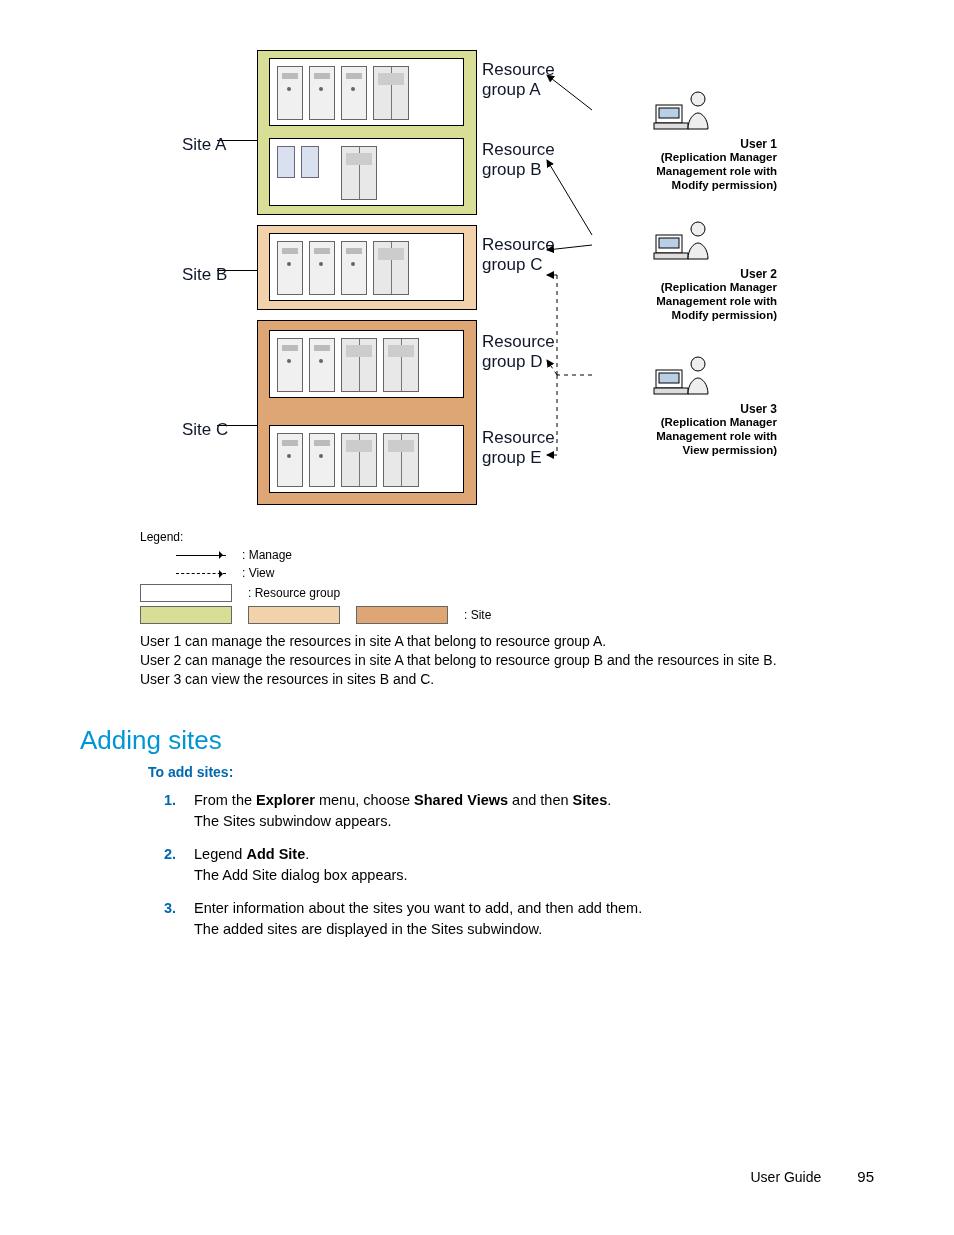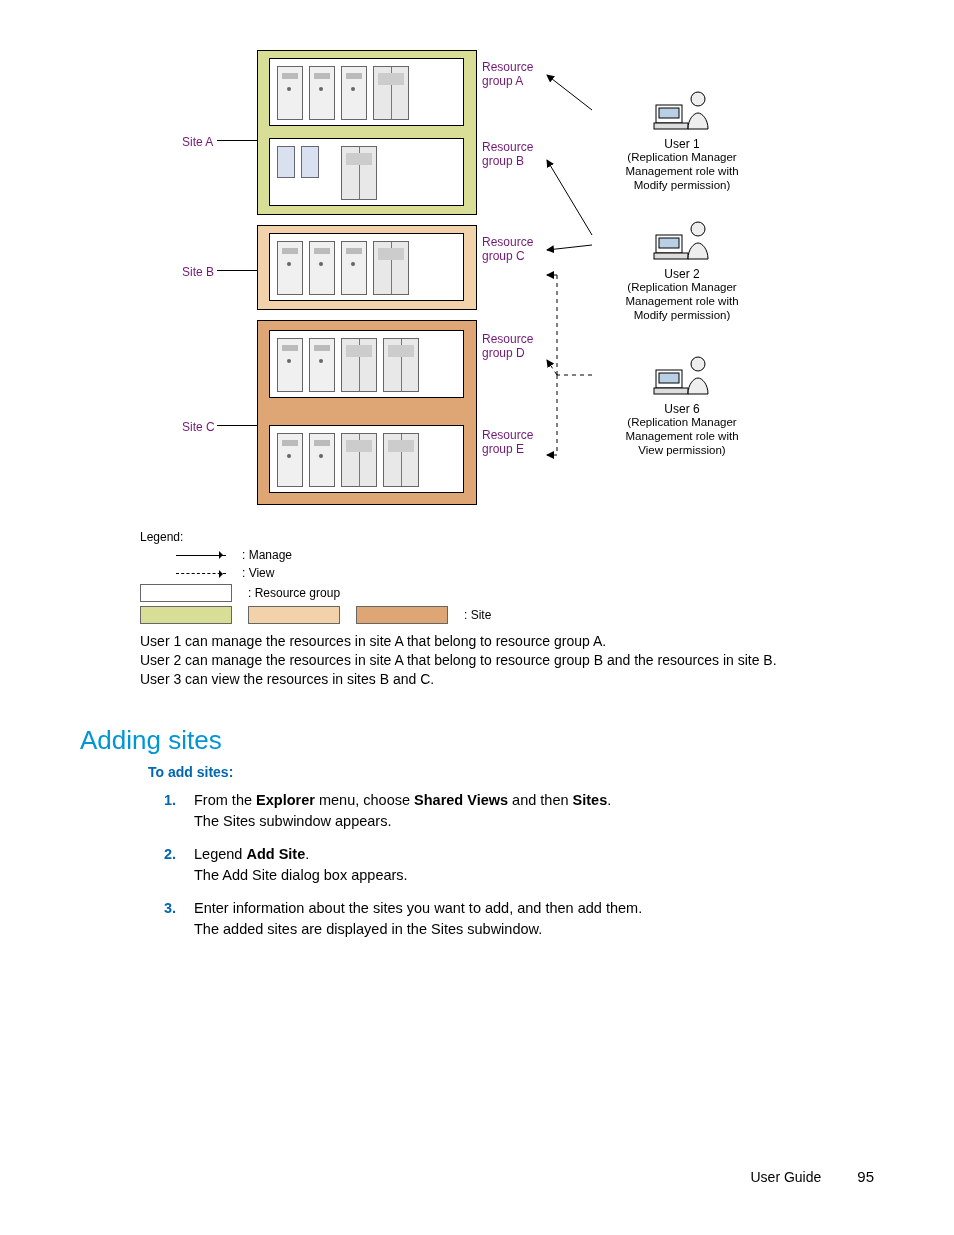--- a/index.html
+++ b/index.html
@@ -39,31 +39,31 @@
     background: #fff;
     border: 1px solid #000;
     box-sizing: border-box;
   }
   .res-a  { left:112px; top: 18px; width: 195px; height: 68px; }
   .res-b  { left:112px; top: 98px; width: 195px; height: 68px; }
   .res-c  { left:112px; top:193px; width: 195px; height: 68px; }
   .res-d  { left:112px; top:290px; width: 195px; height: 68px; }
   .res-e  { left:112px; top:385px; width: 195px; height: 68px; }
 
-  .lbl { position: absolute; font-size: 12px; color:#701a75; }
+  .lbl { position: absolute; font-size: 17px; color:#0f172a; }
   .lbl-site-a { left: 25px; top: 95px; }
   .lbl-site-b { left: 25px; top:225px; }
   .lbl-site-c { left: 25px; top:380px; }
   .lbl-res-a  { left:325px; top: 20px; white-space:pre-line; }
   .lbl-res-b  { left:325px; top:100px; white-space:pre-line; }
   .lbl-res-c  { left:325px; top:195px; white-space:pre-line; }
   .lbl-res-d  { left:325px; top:292px; white-space:pre-line; }
   .lbl-res-e  { left:325px; top:388px; white-space:pre-line; }
 
-  .user-block { position:absolute; left:430px; width:190px; text-align:center; font-size:12px; }
+  .user-block { position:absolute; left:430px; width:190px; text-align:right; font-size:12px;font-weight:bold; }
   .user1 { top: 45px; }
   .user2 { top:175px; }
   .user3 { top:310px; }
   .user-svg { width:60px; height:50px; margin:0 auto 2px auto; display:block; }
   .role { font-size:11.5px; line-height:1.2; white-space:pre-line; }
 
   .line-site-a { position:absolute; left:60px;  top:100px; width:40px; height:1px; background:#000; }
   .line-site-b { position:absolute; left:60px;  top:230px; width:40px; height:1px; background:#000; }
   .line-site-c { position:absolute; left:60px;  top:385px; width:40px; height:1px; background:#000; }
 
@@ -251,21 +251,21 @@
 Modify permission)</div>
     </div>
     <div class="user-block user3">
       <svg class="user-svg" viewBox="0 0 60 50">
         <rect x="4" y="20" width="26" height="18" fill="#fff" stroke="#000"></rect>
         <rect x="7" y="23" width="20" height="10" fill="#b8cfe6" stroke="#000"></rect>
         <rect x="2" y="38" width="34" height="6" fill="#ddd" stroke="#000"></rect>
         <circle cx="46" cy="14" r="7" fill="#eee" stroke="#000"></circle>
         <path d="M36 44c0-10 6-16 10-16s10 6 10 16z" fill="#eee" stroke="#000"></path>
       </svg>
-      <div>User 6</div>
+      <div>User 3</div>
       <div class="role">(Replication Manager
 Management role with
 View permission)</div>
     </div>
 
     <svg class="arrow-overlay">
       <defs>
         <marker id="ah" markerWidth="8" markerHeight="8" refX="7" refY="4" orient="auto">
           <path d="M0,0 L8,4 L0,8 z" fill="#000"></path>
         </marker>

